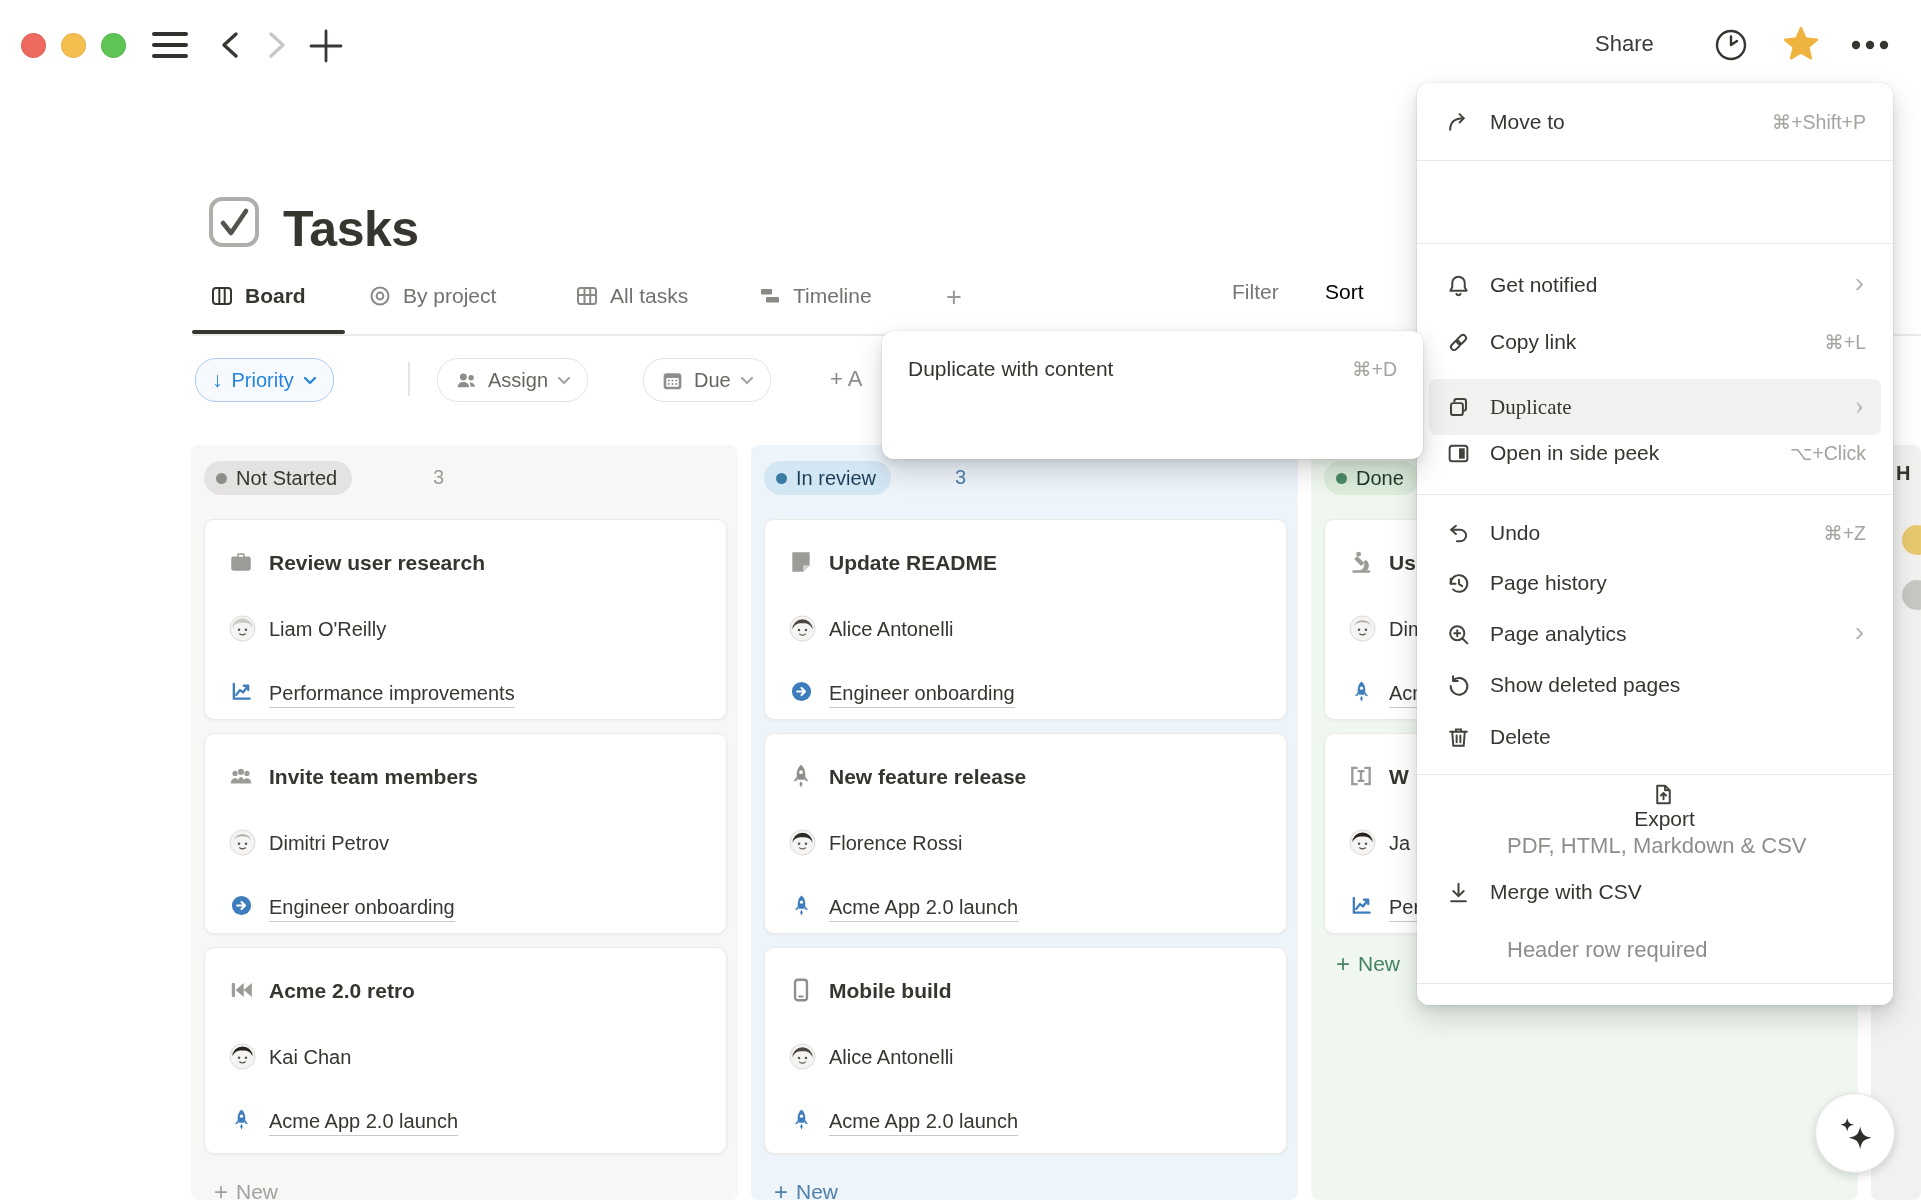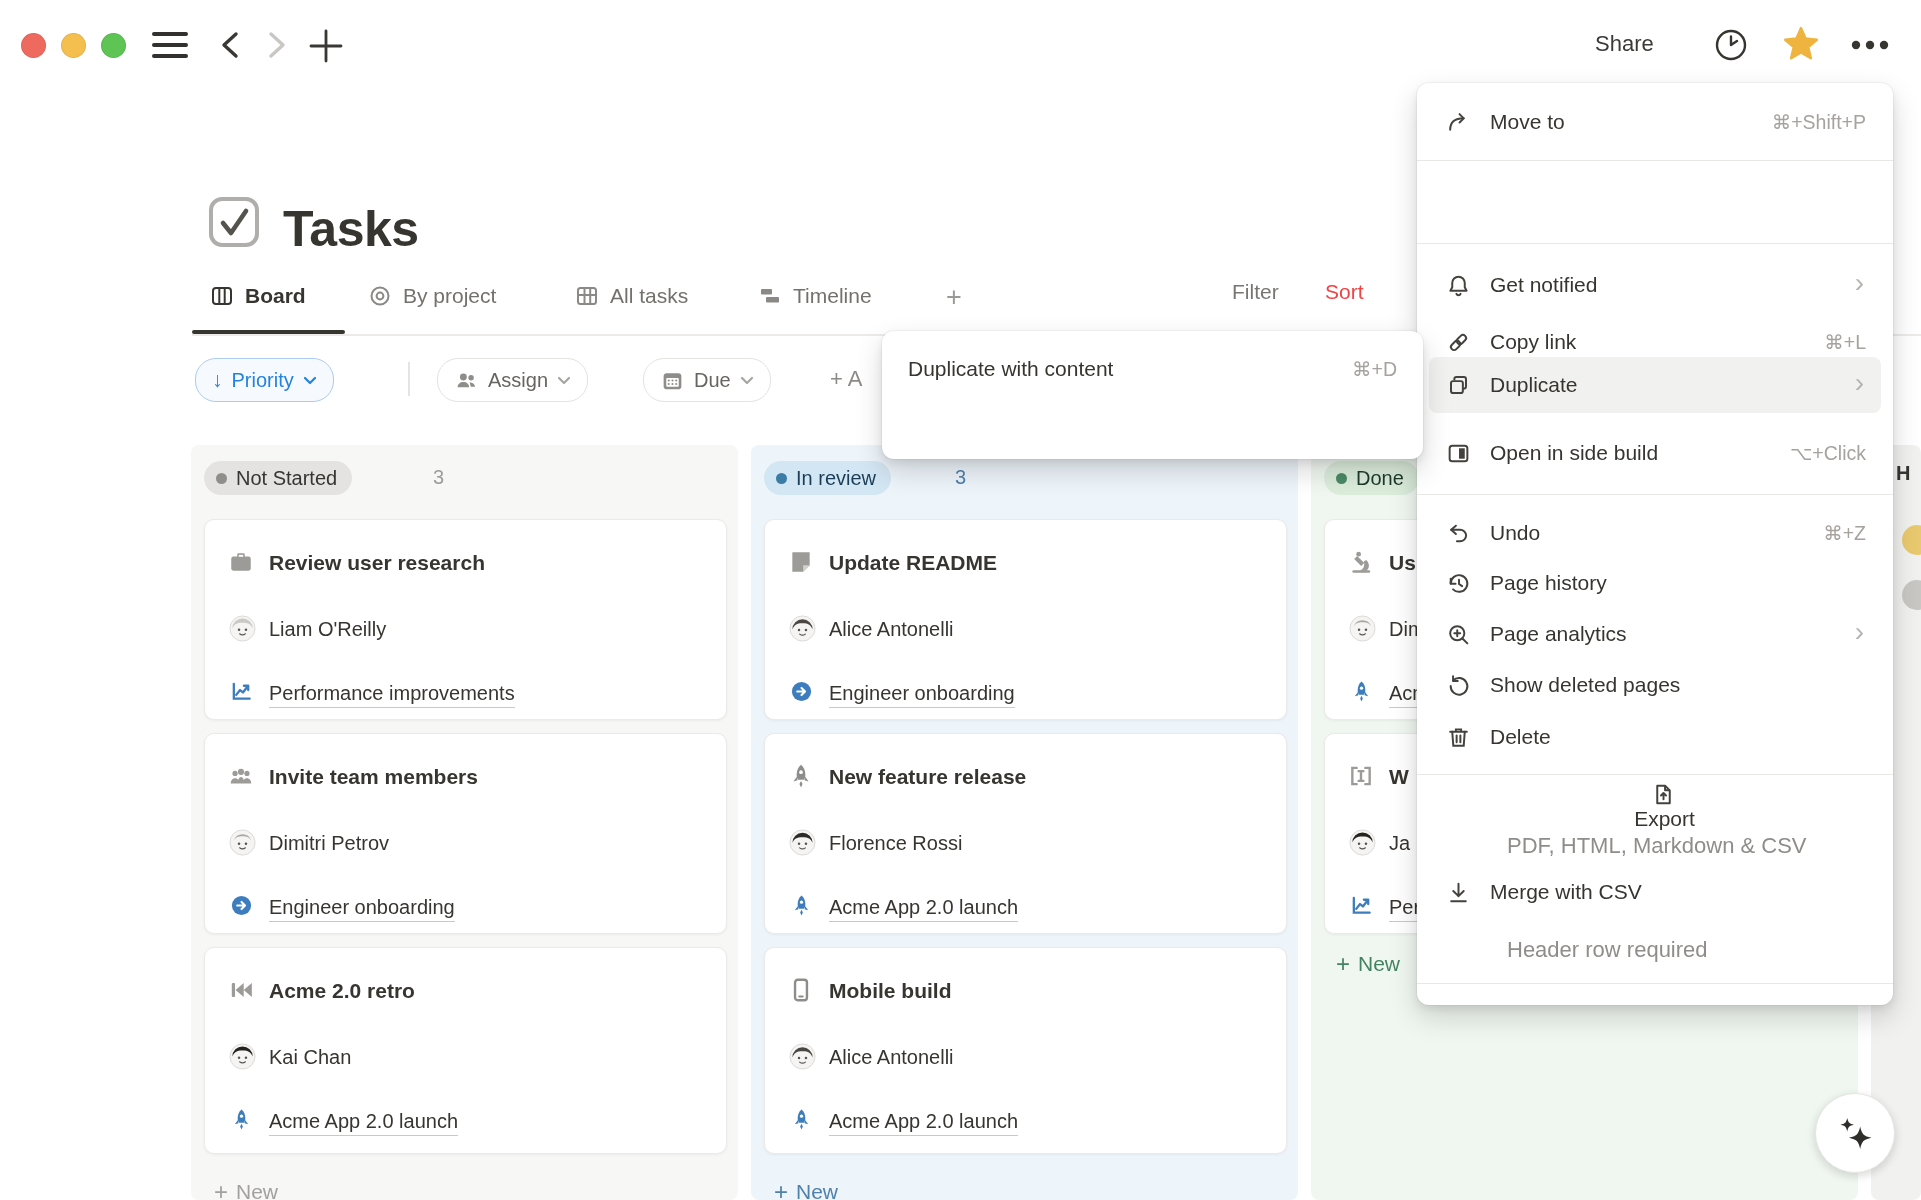--- a/index.html
+++ b/index.html
@@ -14,21 +14,21 @@
   .share{position:absolute;left:1595px;top:31px;font-size:22px;color:#3c3a36;}
 
   
   .pagetitle{position:absolute;left:283px;top:200px;font-size:50px;font-weight:700;letter-spacing:-0.5px;color:#37352f;}
 
   
   .tab{position:absolute;top:282px;height:28px;display:flex;align-items:center;gap:11px;font-size:21px;color:#74716d;cursor:default;}
   .tab.active{color:#37352f;font-weight:700;}
   .tabplus{position:absolute;left:946px;top:282px;font-size:27px;color:#9b9995;}
   .filterlbl{position:absolute;left:1232px;top:280px;font-size:21px;color:#787672;}
-  .sortlbl{position:absolute;left:1325px;top:280px;font-size:21px;color:#ef4444;}
+  .sortlbl{position:absolute;left:1325px;top:280px;font-size:21px;color:#000000;}
   .underline{position:absolute;left:192px;top:330px;width:153px;height:4px;background:#37352f;border-radius:2px;}
   .tabdivider{position:absolute;left:192px;top:334px;width:1729px;height:1.5px;background:#ecebe9;}
 
   
   .pill{position:absolute;top:358px;height:42px;border-radius:21px;display:inline-flex;align-items:center;gap:9px;
         padding:0 16px;font-size:20px;background:#fff;border:1.5px solid #e4e3e0;color:#67655f;}
   .pill.blue{border-color:#abccf0;color:#2383e2;background:#f6fafe;}
   .vdiv{position:absolute;left:408px;top:362px;width:1.5px;height:34px;background:#e6e4e1;}
   .addprop{position:absolute;left:830px;top:366px;font-size:22px;color:#8c8a86;}
 
@@ -557,40 +557,40 @@
           <svg width="25" height="25" viewBox="0 0 24 24">
             <g transform="rotate(-45 12 12)" fill="none" stroke="#44423d" stroke-width="1.9">
               <rect x="3" y="9" width="10" height="6" rx="3"></rect>
               <rect x="11" y="9" width="10" height="6" rx="3"></rect>
             </g>
           </svg>
         </span>
       <span class="lb">Copy link</span>
       <span class="rt">⌘+L</span>
     </div>
-    <div class="mi hl" style="top:274px;">
+    <div class="mi hl" style="top:296px;font-family:Liberation Serif, serif;">
       <span class="ic">
           <svg width="25" height="25" viewBox="0 0 24 24">
             <g fill="none" stroke="#44423d" stroke-width="1.9">
               <path d="M8 7V5.8A2 2 0 0 1 10 3.8h7.2a2 2 0 0 1 2 2V13a2 2 0 0 1-2 2H16"></path>
               <rect x="4.8" y="7.8" width="11.4" height="11.4" rx="2"></rect>
             </g>
           </svg>
         </span>
       <span class="lb">Duplicate</span>
       <span class="chev">›</span>
     </div>
     <div class="mi" style="top:342px;">
       <span class="ic">
           <svg width="25" height="25" viewBox="0 0 24 24">
             <rect x="3.5" y="4.5" width="17" height="15" rx="2.5" fill="none" stroke="#44423d" stroke-width="1.9"></rect>
             <rect x="12.5" y="7" width="5.5" height="10" fill="#44423d"></rect>
           </svg>
         </span>
-      <span class="lb">Open in side build</span>
+      <span class="lb">Open in side peek</span>
       <span class="rt">⌥+Click</span>
     </div>
     <div class="mdiv" style="top:411px;"></div>
 
     <div class="mi" style="top:422px;">
       <span class="ic">
           <svg width="25" height="25" viewBox="0 0 24 24">
             <path d="M9.5 4.5L5 8.5l4.5 4" fill="none" stroke="#44423d" stroke-width="1.9" stroke-linecap="round" stroke-linejoin="round"></path>
             <path d="M5 8.5h8.5a5.8 5.5 0 0 1 0 11h-3" fill="none" stroke="#44423d" stroke-width="1.9" stroke-linecap="round"></path>
           </svg>

